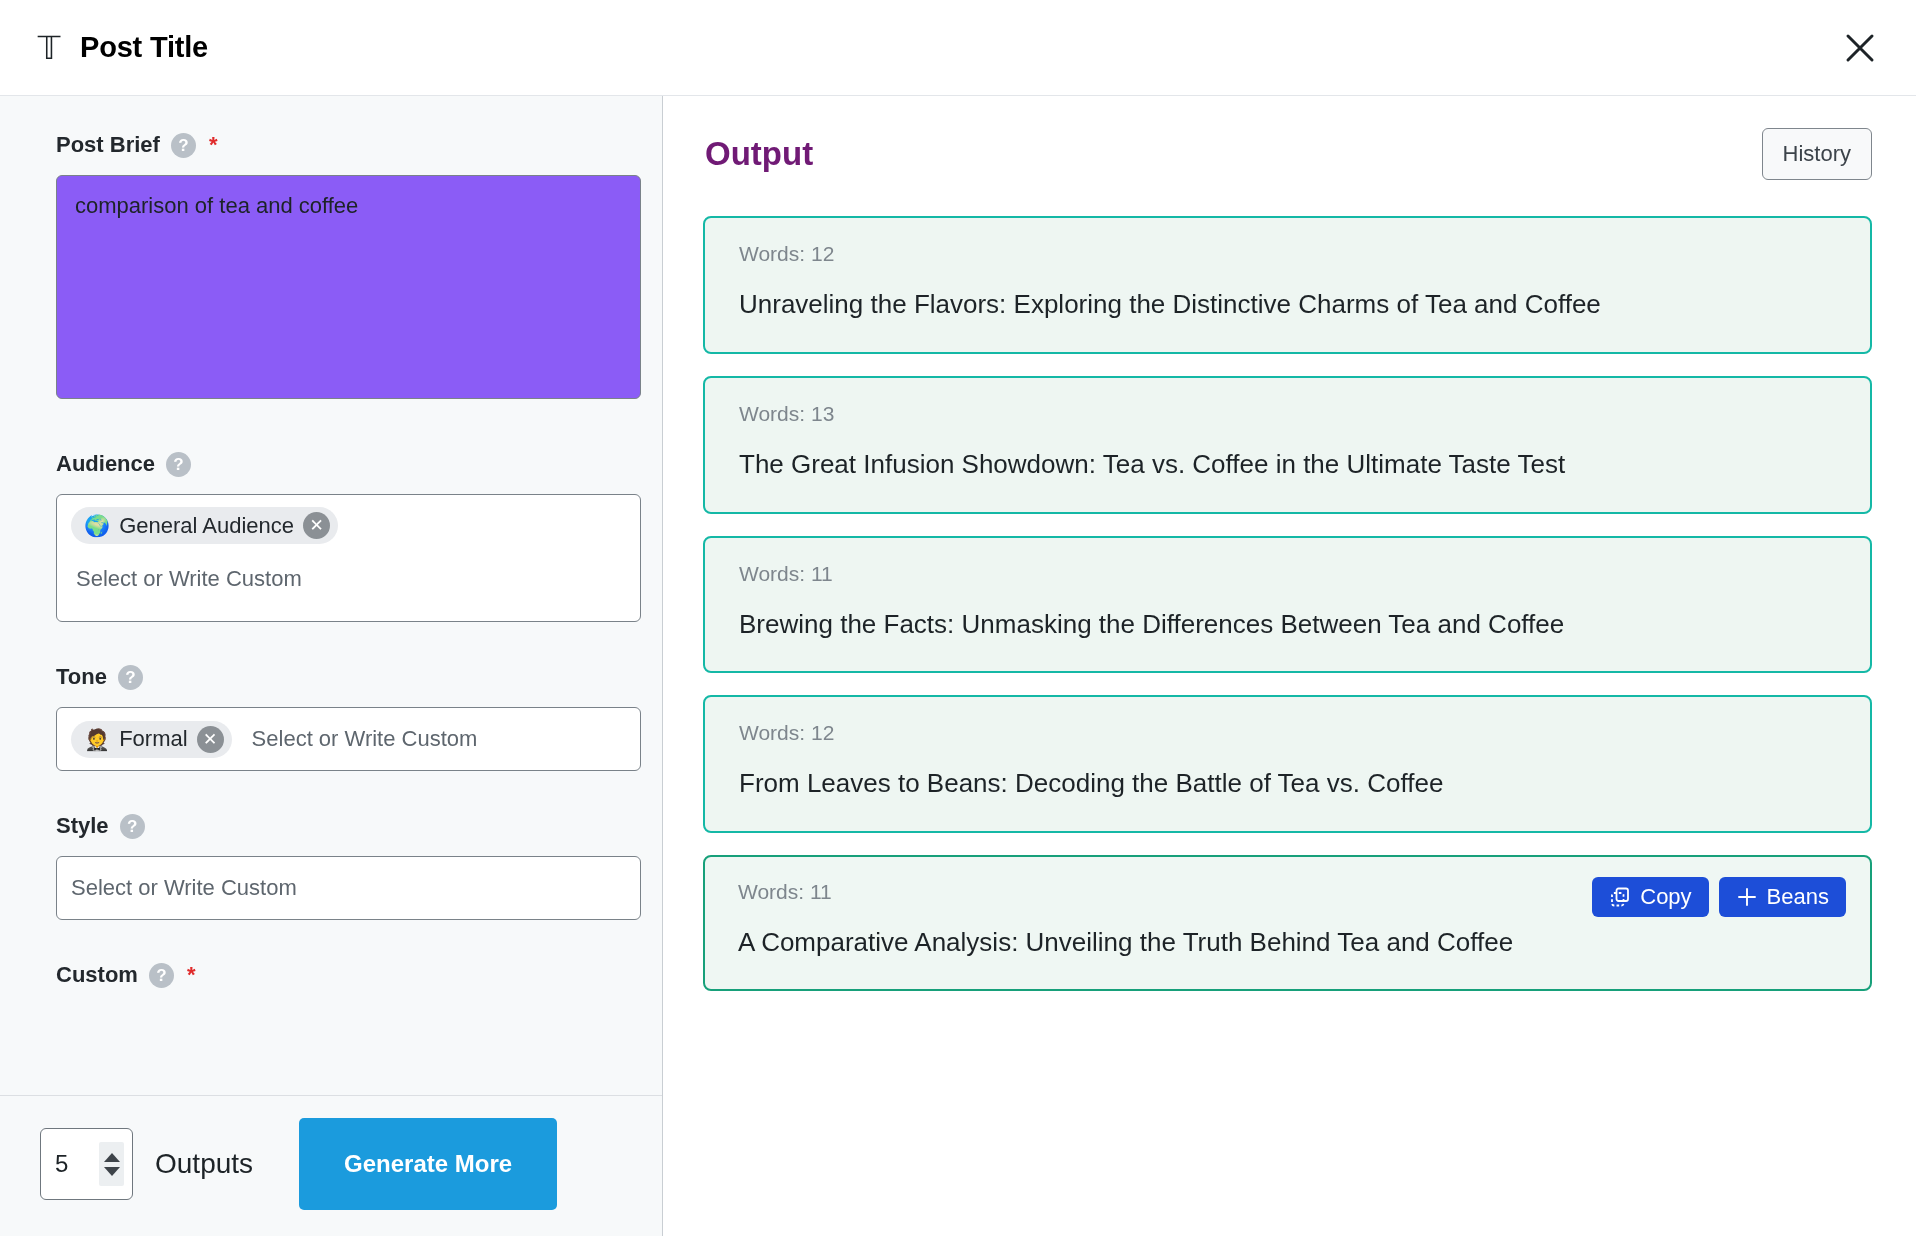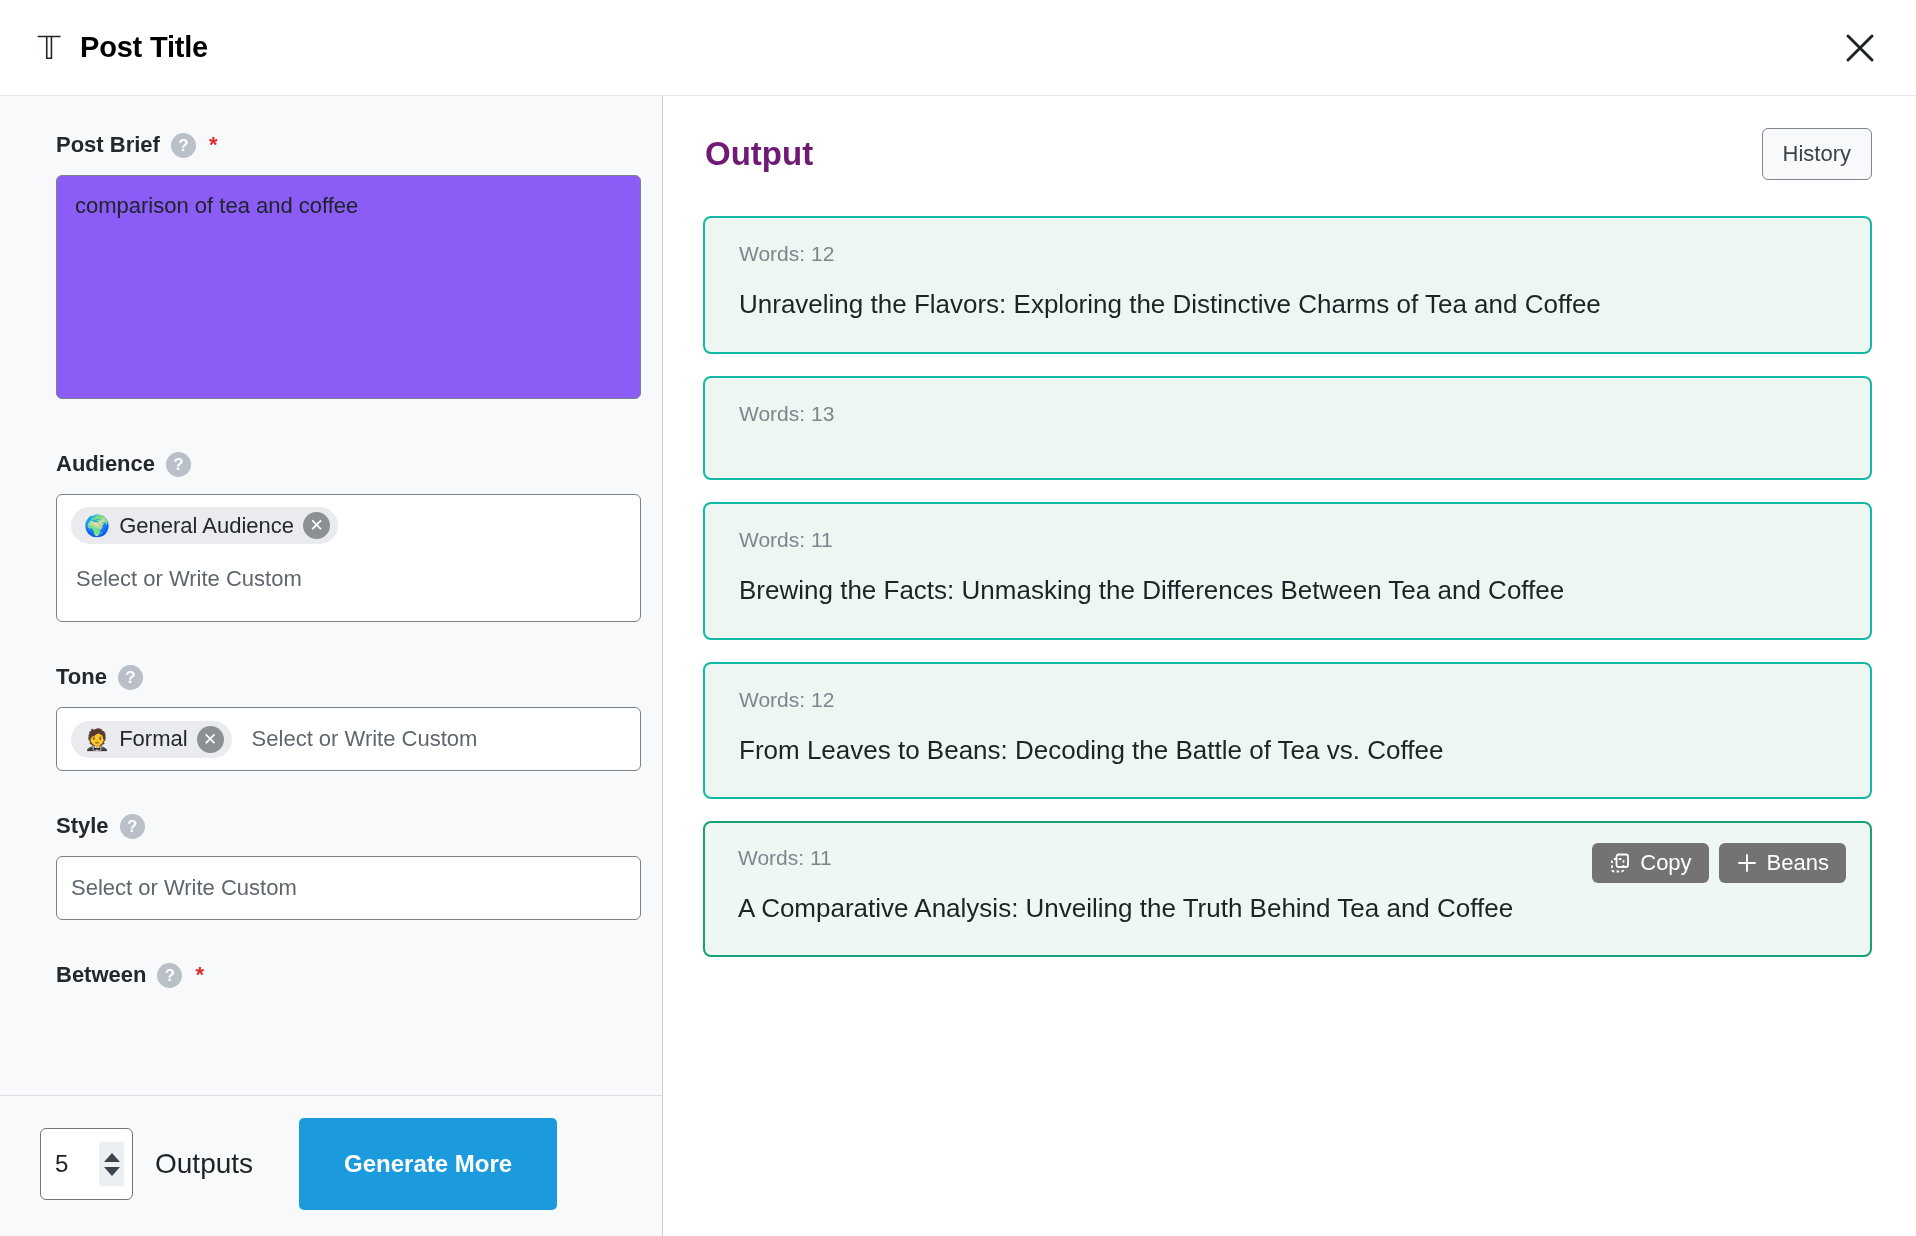--- a/index.html
+++ b/index.html
@@ -304,21 +304,21 @@
     color: #1d2327;
     line-height: 1.3;
   }
   .card-actions {
     position: absolute;
     top: 20px; right: 24px;
     display: flex;
     gap: 10px;
   }
   .act-btn {
-    background: #737373;
+    background: #1d4ed8;
     color: #ffffff;
     border: none;
     border-radius: 6px;
     font-size: 22px;
     padding: 9px 17px;
     display: inline-flex;
     align-items: center;
     gap: 9px;
     cursor: pointer;
     font-family: "Liberation Sans", sans-serif;
@@ -404,21 +404,21 @@
           </div>
           <div class="select-box">
             <span class="placeholder">Select or Write Custom</span>
           </div>
         </div>
 
         <div class="gap-md"></div>
 
         <div class="field">
           <div class="field-label">
-            <span>Between</span>
+            <span>Custom</span>
             <span class="help-icon">?</span>
             <span class="req-star">*</span>
           </div>
         </div>
 
       </div>
 
       <div class="left-footer">
         <div class="stepper">
           <span class="stepper-value">5</span>
@@ -440,20 +440,21 @@
 
       <div class="cards">
 
         <div class="card">
           <div class="card-words">Words: 12</div>
           <div class="card-text">Unraveling the Flavors: Exploring the Distinctive Charms of Tea and Coffee</div>
         </div>
 
         <div class="card">
           <div class="card-words">Words: 13</div>
+          <div class="card-text">The Great Infusion Showdown: Tea vs. Coffee in the Ultimate Taste Test</div>
         </div>
 
         <div class="card">
           <div class="card-words">Words: 11</div>
           <div class="card-text">Brewing the Facts: Unmasking the Differences Between Tea and Coffee</div>
         </div>
 
         <div class="card">
           <div class="card-words">Words: 12</div>
           <div class="card-text">From Leaves to Beans: Decoding the Battle of Tea vs. Coffee</div>

